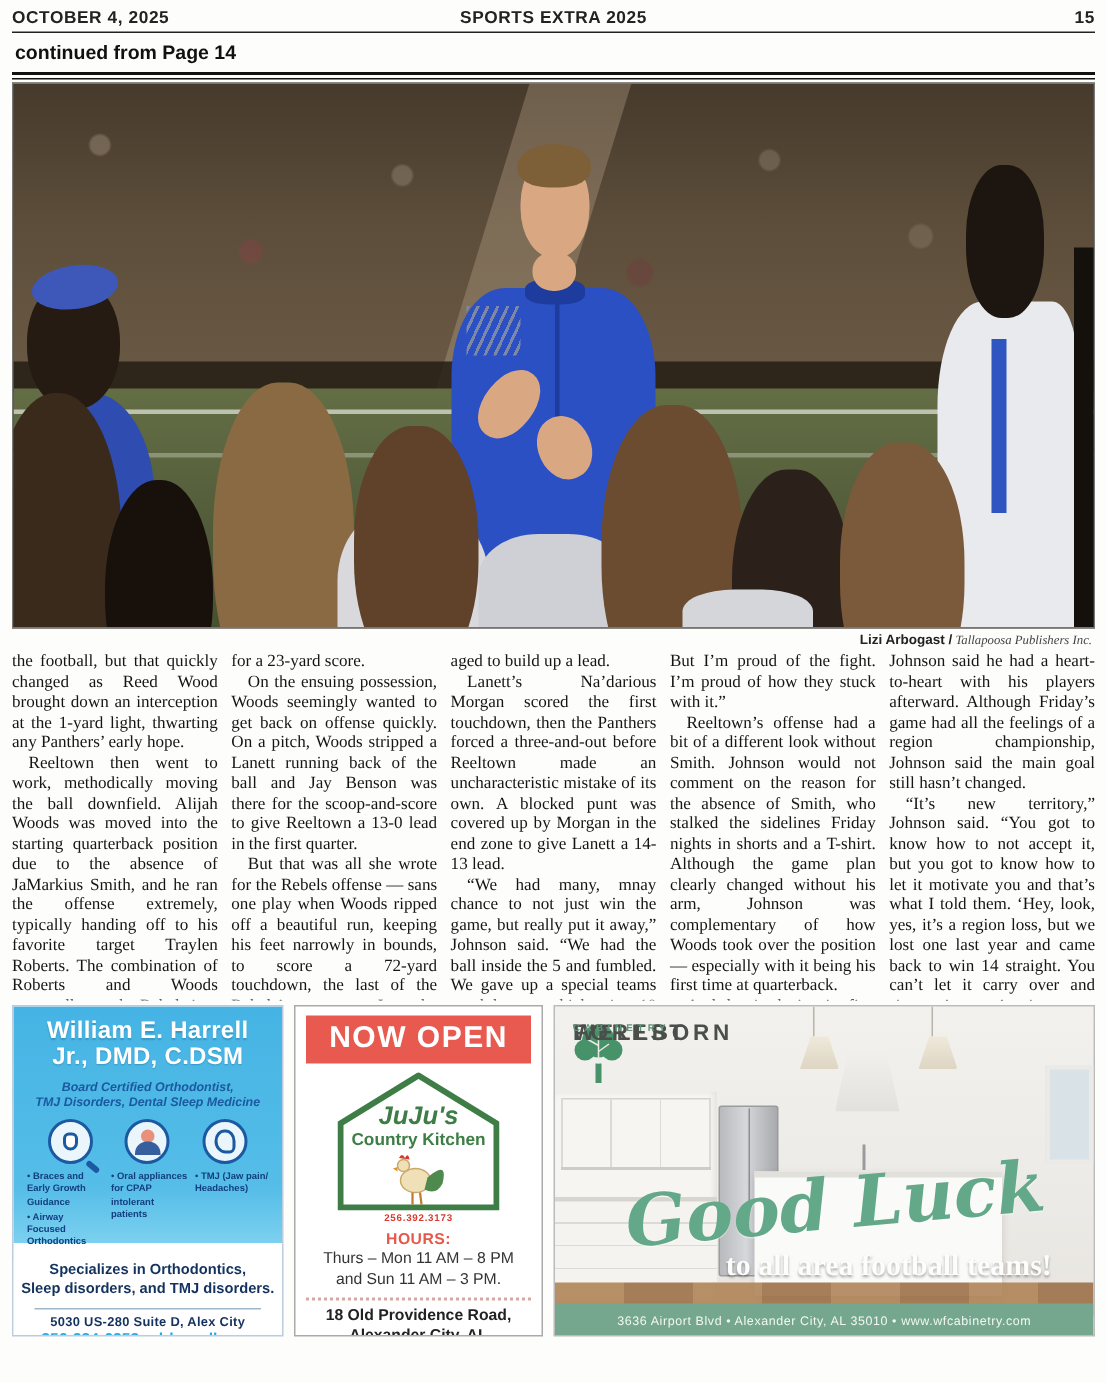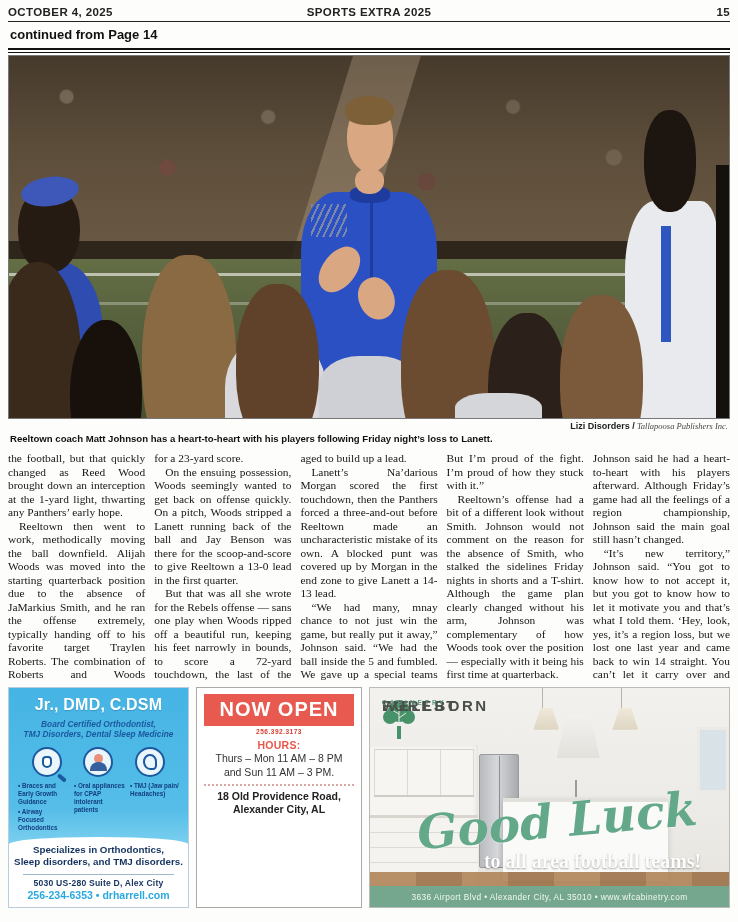--- a/index.html
+++ b/index.html
@@ -181,22 +181,21 @@
     <div style="left:18.5%; top:55%; width:13%; height:60%; background:#8a6a42; border-radius:46%;"></div>
     <div style="left:30%; top:78%; width:14%; height:34%; background:#d9d9dd; border-radius:40% 40% 0 0;"></div>
     <div style="left:31.5%; top:63%; width:11.5%; height:46%; background:#5f4229; border-radius:46%;"></div>
     <div style="left:43%; top:83%; width:14%; height:20%; background:#cfd0d5; border-radius:40% 40% 0 0;"></div>
     <div style="left:54.5%; top:59%; width:13%; height:55%; background:#6b4c30; border-radius:46%;"></div>
     <div style="left:66.5%; top:71%; width:11%; height:44%; background:#2c211a; border-radius:46%;"></div>
     <div style="left:76.5%; top:66%; width:11.5%; height:48%; background:#7a5a3a; border-radius:46%;"></div>
     <div style="left:62%; top:93%; width:12%; height:10%; background:#d5d6da; border-radius:40% 40% 0 0;"></div>
   </div>
 
-  <div class="credit"><b>Lizi Disorders /</b><i> Tallapoosa Publishers Inc.</i></div>
-  <div class="caption">Reeltown coach Matt Johnson has a heart-to-heart with his players following Friday night’s loss to Lanett.</div>
+  <div class="credit"><b>Lizi Arbogast /</b><i> Tallapoosa Publishers Inc.</i></div>
 
   <div class="story">
     <div class="col">
       <p>the football, but that quickly changed as Reed Wood brought down an interception at the 1-yard light, thwarting any Panthers’ early hope.</p>
       <p class="ind">Reeltown then went to work, methodically moving the ball downfield. Alijah Woods was moved into the starting quarterback position due to the absence of JaMarkius Smith, and he ran the offense extremely, typically handing off to his favorite target Traylen Roberts. The combination of Roberts and Woods eventually got the Rebels into the end zone as Woods called his own number</p>
     </div>
     <div class="col">
       <p>for a 23-yard score.</p>
       <p class="ind">On the ensuing possession, Woods seemingly wanted to get back on offense quickly. On a pitch, Woods stripped a Lanett running back of the ball and Jay Benson was there for the scoop-and-score to give Reeltown a 13-0 lead in the first quarter.</p>
       <p class="ind">But that was all she wrote for the Rebels offense — sans one play when Woods ripped off a beautiful run, keeping his feet narrowly in bounds, to score a 72-yard touchdown, the last of the Rebels’ scores. In the meantime, though, Lanett man-</p>
@@ -214,20 +213,21 @@
     <div class="col">
       <p>Johnson said he had a heart-to-heart with his players afterward. Although Friday’s game had all the feelings of a region championship, Johnson said the main goal still hasn’t changed.</p>
       <p class="ind">“It’s new territory,” Johnson said. “You got to know how to not accept it, but you got to know how to let it motivate you and that’s what I told them. ‘Hey, look, yes, it’s a region loss, but we lost one last year and came back to win 14 straight. You can’t let it carry over and simmer,’ so we’ve just gotta have the right mentality.</p>
     </div>
   </div>
 
   <div class="ads">
 
     <div class="ad-harrell">
       <div class="hx-title">
+        <div>William E. Harrell</div>
         <div>Jr., DMD, C.DSM</div>
       </div>
       <div class="hx-sub">
         <div>Board Certified Orthodontist,</div>
         <div>TMJ Disorders, Dental Sleep Medicine</div>
       </div>
       <div class="hx-icons">
         <div class="hx-ic">
             <span class="tooth"></span>
             <span class="handle"></span>
@@ -258,20 +258,34 @@
       </div>
       <div class="hx-foot">
         <hr>
         <div class="hx-addr">5030 US-280 Suite D, Alex City</div>
         <div class="hx-web">256-234-6353 • drharrell.com</div>
       </div>
     </div>
 
     <div class="ad-jujus">
       <div class="jj-banner">NOW OPEN</div>
+      <div class="jj-house">
+        <svg width="108" height="92" viewBox="0 0 108 92">
+          <polygon points="54,2 106,34 106,90 2,90 2,34" fill="#ffffff" stroke="#3e7d46" stroke-width="4"></polygon>
+          <text x="54" y="34" text-anchor="middle" font-family="Liberation Sans, sans-serif" font-size="17" font-weight="bold" font-style="italic" fill="#3e7d46">JuJu's</text>
+          <text x="54" y="48" text-anchor="middle" font-family="Liberation Sans, sans-serif" font-size="11.5" font-weight="bold" fill="#3e7d46">Country Kitchen</text>
+          <ellipse cx="52" cy="72" rx="10" ry="8" fill="#f0e0b8" stroke="#c9a86a" stroke-width="1"></ellipse>
+          <path d="M60 70 Q74 58 70 74 Q66 82 58 78 Z" fill="#4e8a4e"></path>
+          <circle cx="44" cy="62" r="4" fill="#f0e0b8" stroke="#c9a86a" stroke-width="1"></circle>
+          <path d="M41 57 q2 -4 4 0 q2 -4 3 1 Z" fill="#d23b2e"></path>
+          <path d="M40 63 l-3 1 3 2 Z" fill="#e0912c"></path>
+          <line x1="50" y1="80" x2="50" y2="88" stroke="#c07c2a" stroke-width="1.5"></line>
+          <line x1="55" y1="80" x2="56" y2="88" stroke="#c07c2a" stroke-width="1.5"></line>
+        </svg>
+      </div>
       <div class="jj-phone">256.392.3173</div>
       <div class="jj-hours-label">HOURS:</div>
       <div class="jj-hours">
         <div>Thurs – Mon 11 AM – 8 PM</div>
         <div>and Sun 11 AM – 3 PM.</div>
       </div>
       <div class="jj-dots"></div>
       <div class="jj-addr">
         <div>18 Old Providence Road,</div>
         <div>Alexander City, AL</div>

